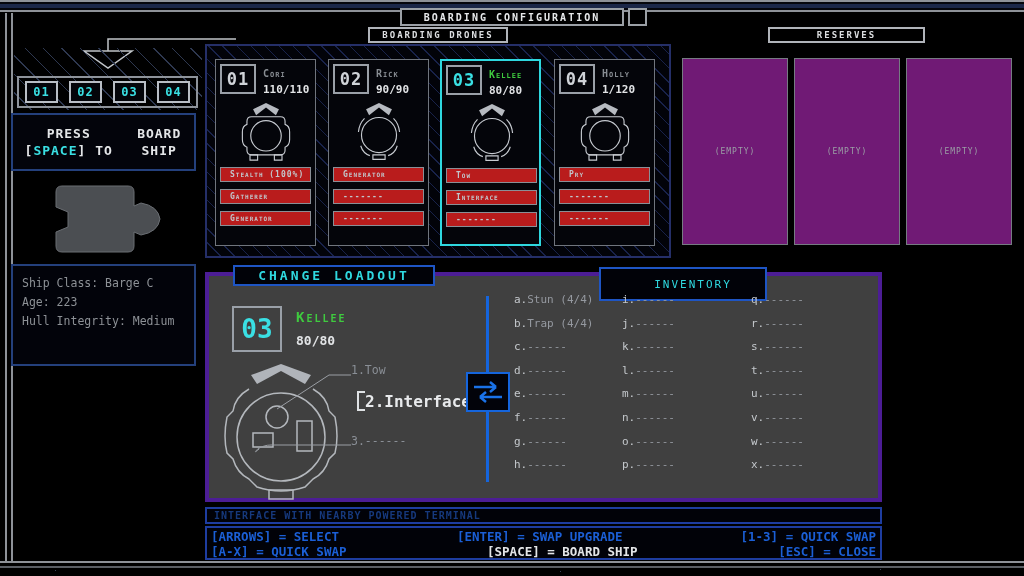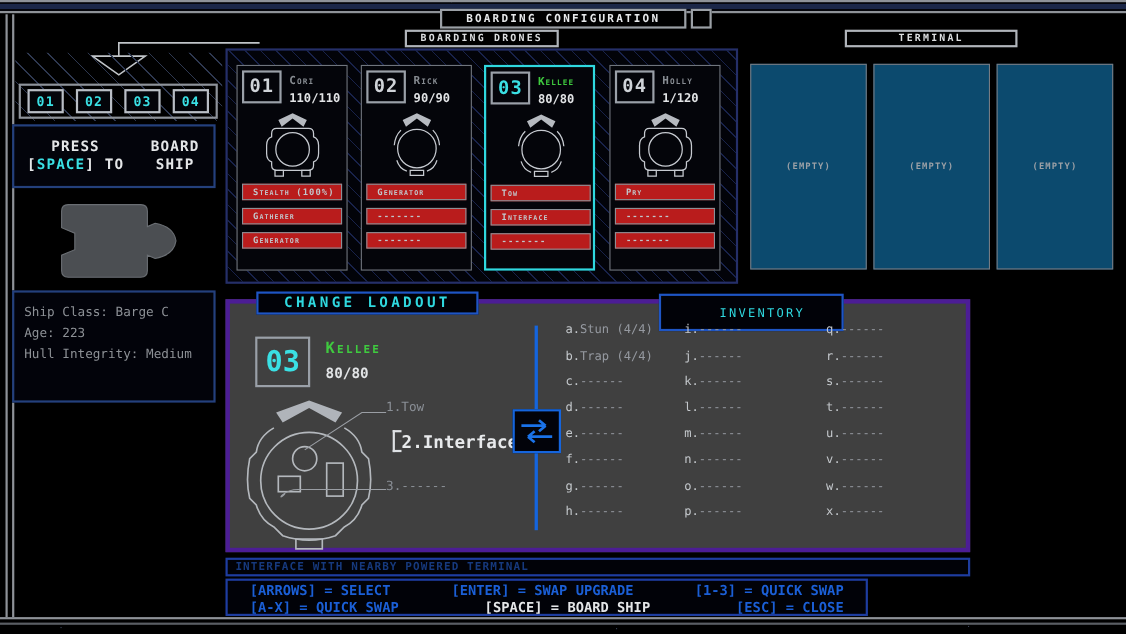--- a/index.html
+++ b/index.html
@@ -59,22 +59,22 @@
   .cname { position:absolute; left:47px; top:8px; color:#878c92; font-size:10px; font-weight:bold; letter-spacing:1px; }
   .sel .cname { color:#3fca3f; }
   .chp { position:absolute; left:47px; top:23px; color:#e2e4e6; font-size:11px; font-weight:bold; }
   .cicon { position:absolute; left:15px; top:40px; }
   .slot { position:absolute; left:4px; width:91px; height:15px; border:1px solid #8a8f96; background:#b91c1c;
     color:#c2c6cb; font-size:8px; font-weight:bold; letter-spacing:1px; line-height:13px; padding-left:9px;
     white-space:nowrap; overflow:hidden; }
   .s0{top:107px} .s1{top:129px} .s2{top:151px}
 
   
-  .rcard { position:absolute; top:58px; width:106px; height:187px; background:#0c4a6e; border:1px solid #767b82;
-    display:flex; align-items:center; justify-content:center; color:#9ba0a6; font-size:8px; font-weight:bold; letter-spacing:1px; }
+  .rcard { position:absolute; top:58px; width:106px; height:187px; background:#701a75; border:1px solid #767b82;
+    display:flex; align-items:center; justify-content:center; color:#9ba0a6; font-size:8px; font-weight:normal; letter-spacing:1px; }
   .r1{left:682px} .r2{left:794px} .r3{left:906px}
 
   
   .loadout-panel { position:absolute; left:205px; top:272px; width:677px; height:230px;
     border:4px solid #4c1d95; background:#404040; }
   .cl-title { position:absolute; left:24px; top:-11px; width:202px; height:21px; background:#010208;
     border:2px solid #1e55c4; color:#2fd8df; font-size:13px; font-weight:bold; letter-spacing:3px;
     display:flex; align-items:center; justify-content:center; }
   .inv-title { position:absolute; left:390px; top:-9px; width:168px; height:34px; background:#010208;
     border:2px solid #1e55c4; color:#2fd8df; font-size:11px; font-weight:normal; letter-spacing:2px;
@@ -96,37 +96,37 @@
   .invcol { position:absolute; top:12px; width:132px; }
   .ic1{left:305px} .ic2{left:413px} .ic3{left:542px}
   .inv-row { height:23.6px; line-height:23.6px; font-size:11px; white-space:nowrap; }
   .inv-row .ik { color:#c4c8cc; }
   .inv-row .iv { color:#9599a0; }
 
   
   .status-bar { position:absolute; left:205px; top:507px; width:677px; height:17px; background:#010208;
     border:2px solid #1e3da0; display:flex; align-items:center; padding-left:7px;
     color:#16397d; font-size:10px; font-weight:bold; letter-spacing:1px; }
-  .help-bar { position:absolute; left:205px; top:526px; width:584px; height:34px; background:#010208;
-    border:2px solid #1e3da0; padding:1px 20px; display:flex; flex-direction:column; justify-content:space-around; }
+  .help-bar { position:absolute; left:205px; top:526px; width:677px; height:34px; background:#010208;
+    border:2px solid #1e3da0; padding:1px 4px; display:flex; flex-direction:column; justify-content:space-around; }
   .help-row { display:flex; justify-content:space-between; color:#1b5fd6; font-size:12.5px; font-weight:bold; }
   .help-row .white { color:#e4e6e8; }
 </style>
 </head>
 <body>
 
 <div class="stars"></div>
 <div class="band-top"></div>
 <div class="frame-left"></div>
 <div class="band-bottom"></div>
 <div class="title-box sc">BOARDING CONFIGURATION</div>
 <div class="title-side"></div>
 
 <div class="sec-label bd-label sc">BOARDING DRONES</div>
-<div class="sec-label res-label sc">TERMINAL</div>
+<div class="sec-label res-label sc">RESERVES</div>
 
 <svg class="antenna" width="160" height="38" viewBox="0 0 160 38">
   <polyline points="158,5 30,5 30,17" fill="none" stroke="#c0c4c8" stroke-width="1.5"></polyline>
   <polygon points="6,17 54,17 30,34" fill="none" stroke="#c0c4c8" stroke-width="1.5"></polygon>
 </svg>
 <div class="left-hatch"></div>
 <div class="dock-row">
   <div class="dock-slot sc">01</div>
   <div class="dock-slot sc">02</div>
   <div class="dock-slot sc">03</div>

